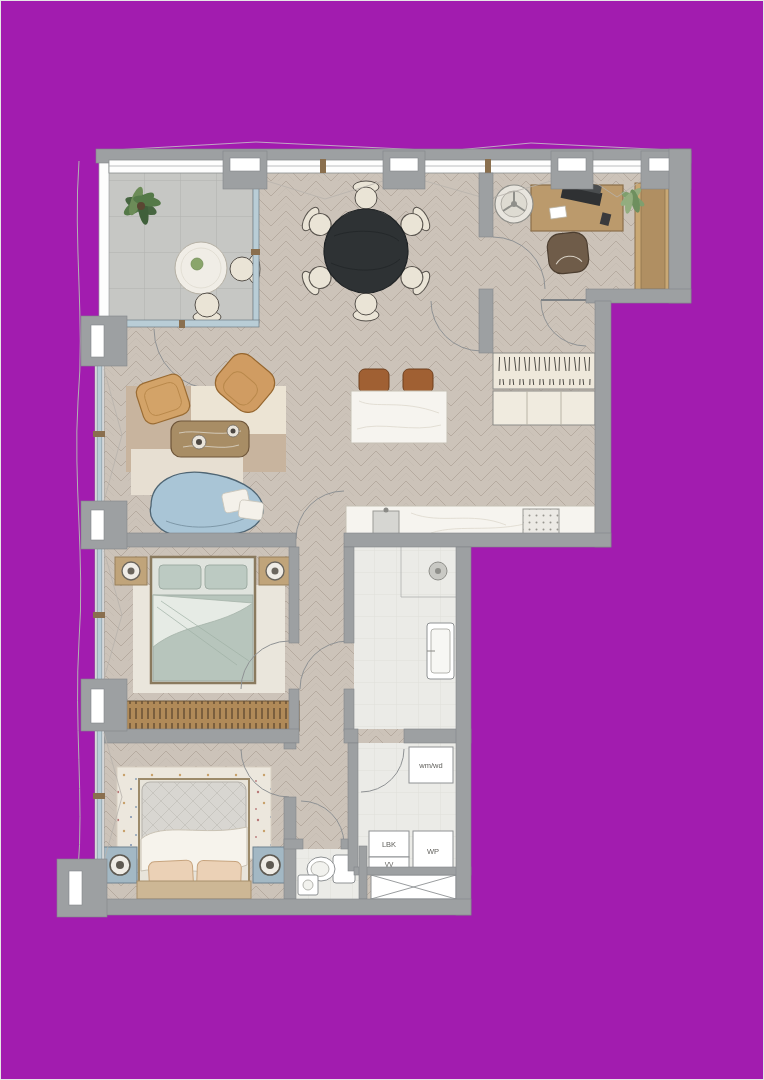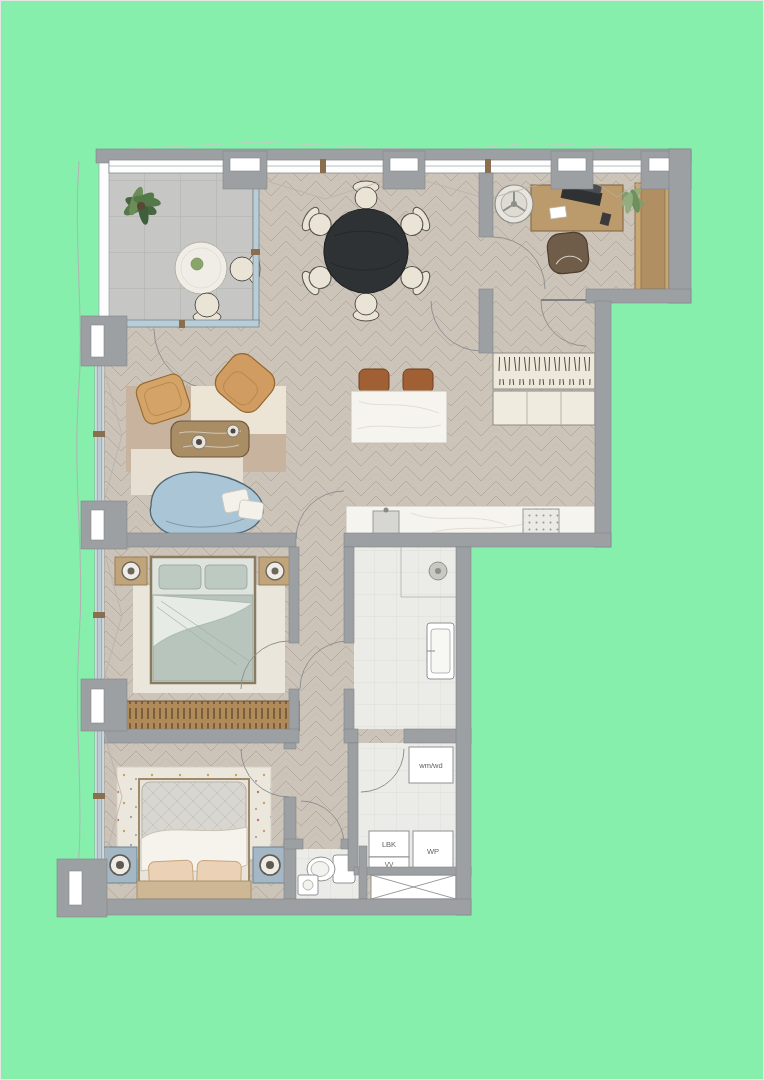--- a/index.html
+++ b/index.html
@@ -1,17 +1,17 @@
 <!DOCTYPE html>
 <html style="--c-wall: #9da0a2; --c-floor_wood: #ccc3b9; --c-balcony_tile: #c6c7c4; --c-wet_room_tile: #ebebe7; --c-marble: #f6f4ef; --c-glass: #b9cdd6; --c-sofa_blue: #a9c5d6; --c-accent_orange: #d09c62; --c-dining_table_black: #2e3234; --c-bed_sage: #b7c5bc; --c-nightstand_blue: #a3b8c4; --c-wood: #bb9a6c; --c-wardrobe_wood: #b08a58; --c-chair_cream: #eae4d6;"><head>
 <meta charset="utf-8">
 <style>
   html,body{margin:0;padding:0;background:#fff;}
   #page{
-    position:relative;width:764px;height:1080px;background:#86efac;
+    position:relative;width:764px;height:1080px;background:#a21caf;
     border:1px solid #e6e6e6;box-sizing:border-box;
     font-family:"Liberation Sans", sans-serif;
   }
   svg{display:block}
   .wall{fill:var(--c-wall,#9da0a2);stroke:#82868a;stroke-width:.6}
   .slot{fill:#fff;stroke:#82868a;stroke-width:.6}
   .glass{fill:var(--c-glass,#b9cdd6);stroke:#6e7d85;stroke-width:.7}
   .winband{fill:#fdfdfd;stroke:#8b8e90;stroke-width:.8}
   .tick{fill:#8a6f4e}
   .arc{fill:none;stroke:#8f9294;stroke-width:1}

